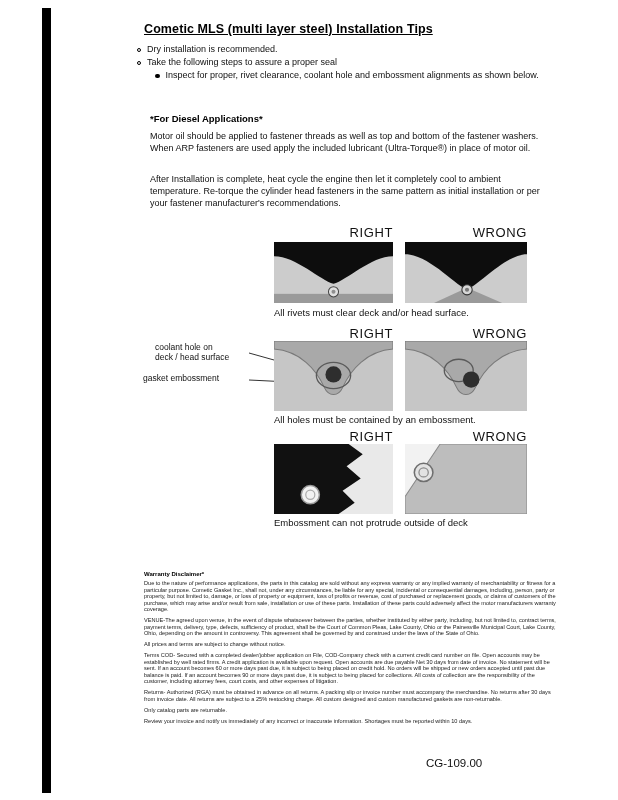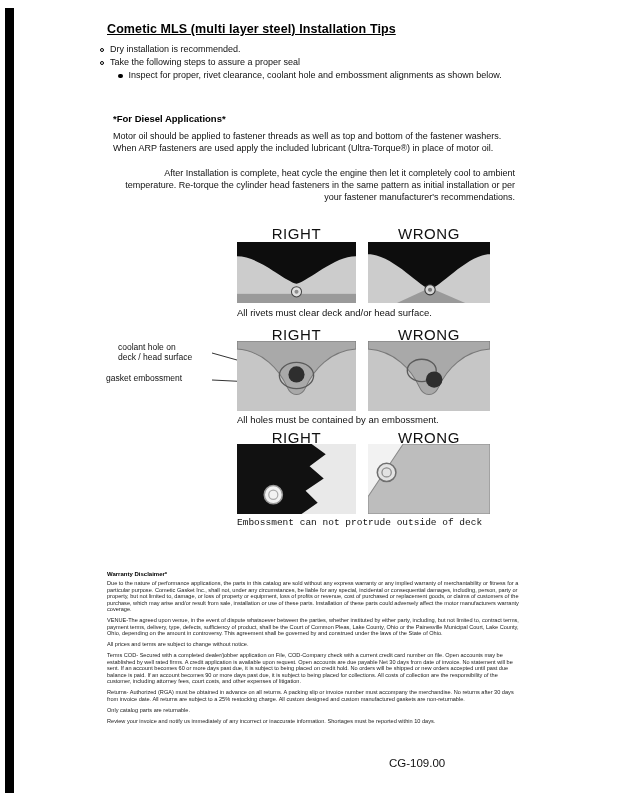--- a/index.html
+++ b/index.html
@@ -4,42 +4,42 @@
 <style>
   * { margin:0; padding:0; box-sizing:border-box; }
   html,body { width:618px; height:800px; }
   body {
     background:#ffffff;
     font-family:"Liberation Sans","DejaVu Sans",sans-serif;
     color:#1a1a1a;
     position:relative;
     overflow:hidden;
   }
-  .page { position:absolute; inset:0; background:#fff; }
+  .page { position:absolute; inset:0; background:#fff;margin-left:37px; }
   .spine { position:absolute; left:5px; top:8px; width:9px; height:785px; background:#000; }
 
   .title {
     position:absolute; left:107px; top:22px;
     font-size:12.5px; font-weight:bold; text-decoration:underline;
     letter-spacing:0.1px; color:#000;
   }
 
   .bullets { position:absolute; left:100px; top:43px; font-size:9px; line-height:13px; color:#111; }
   .b-row { display:flex; align-items:flex-start; }
   .b-row.sub { padding-left:18px; }
   .ring { flex:none; width:4px; height:4px; border:1px solid #000; border-radius:50%; margin:4.5px 6px 0 0; }
   .dot  { flex:none; width:4.5px; height:4.5px; background:#000; border-radius:50%; margin:4.5px 6px 0 0; }
 
   .diesel-heading { position:absolute; left:113px; top:113px; font-size:9.5px; font-weight:bold; color:#000; }
   .body-par { position:absolute; left:113px; width:402px; font-size:9px; line-height:12px; color:#111; }
   .par-oil { top:130px; }
-  .par-retorque { top:167px;text-align:right; }
+  .par-retorque { top:173px; }
   .note { position:absolute; left:113px; top:205px; font-size:9px; color:#111; }
 
-  .fig-label { position:absolute; font-size:15px; letter-spacing:0.6px; color:#111; text-align:center; }
+  .fig-label { position:absolute; font-size:13px; letter-spacing:0.6px; color:#111; text-align:right; }
   .panel { position:absolute; overflow:hidden; }
   .panel svg { display:block; width:100%; height:100%; }
   .caption { position:absolute; left:237px; font-size:9.5px; line-height:11.5px; color:#111; }
 
   .callout { position:absolute; font-size:8.5px; line-height:10px; color:#111; }
   .callout-coolant { left:118px; top:342px; width:92px; }
   .callout-emboss  { left:106px; top:373px; width:104px; }
   .callout-lines { position:absolute; left:211px; top:347px; width:88px; height:44px; }
 
   .legal { position:absolute; left:107px; top:571px; width:415px; color:#222; }
@@ -142,21 +142,21 @@
     </svg>
   </div>
   <div class="panel" style="left:368px; top:444px; width:122px; height:70px;">
     <svg viewBox="0 0 118 69" preserveAspectRatio="none">
       <rect width="118" height="69" fill="#f2f2f2"></rect>
       <path d="M34,0 H118 V69 H0 V52 Z" fill="#bdbdbd" stroke="#8a8a8a" stroke-width="1"></path>
       <circle cx="18" cy="28" r="9" fill="#e3e3e3" stroke="#6f6f6f" stroke-width="1.5"></circle>
       <circle cx="18" cy="28" r="4.5" fill="none" stroke="#8a8a8a" stroke-width="1.2"></circle>
     </svg>
   </div>
-  <div class="caption" style="top:517px; width:260px;font-family:Liberation Mono, monospace;">
+  <div class="caption" style="top:517px; width:260px;">
     <div>Embossment can not protrude outside of deck</div>
   </div>
 
   <div class="legal">
     <h4>Warranty Disclaimer*</h4>
     <p>Due to the nature of performance applications, the parts in this catalog are sold without any express warranty or any implied warranty of merchantability or fitness for a particular purpose.  Cometic Gasket Inc., shall not, under any circumstances, be liable for any special, incidental or consequential damages, including, person, party or property, but not limited to, damage, or loss of property or equipment, loss of profits or revenue, cost of purchased or replacement goods, or claims of customers of the purchase, which may arise and/or result from sale, installation or use of these parts.  Installation of these parts could adversely affect the motor manufacturers warranty coverage.</p>
     <p>VENUE-The agreed upon venue, in the event of dispute whatsoever between the parties, whether instituted by either party, including, but not limited to, contract terms, payment terms, delivery, type, defects, sufficiency of product, shall be the Court of Common Pleas, Lake County, Ohio or the Painesville Municipal Court, Lake County, Ohio, depending on the amount in controversy. This agreement shall be governed by and construed under the laws of the State of Ohio.</p>
     <p>All prices and terms are subject to change without notice.</p>
     <p>Terms COD- Secured with a completed dealer/jobber application on File, COD-Company check with a current credit card number on file.  Open accounts may be established by well rated firms.  A credit application is available upon request.  Open accounts are due payable Net 30 days from date of invoice.  No statement will be sent.  If an account becomes 60 or more days past due, it is subject to being placed on credit hold.  No orders will be shipped or new orders accepted until past due balance is paid.  If an account becomes 90 or more days past due, it is subject to being placed for collections.  All costs of collection are the responsibility of the customer, including attorney fees, court costs, and other expenses of litigation.</p>
     <p>Returns- Authorized (RGA) must be obtained in advance on all returns.  A packing slip or invoice number must accompany the merchandise.  No returns after 30 days from invoice date.  All returns are subject to a 25% restocking charge.  All custom designed and custom manufactured gaskets are non-returnable.</p>

